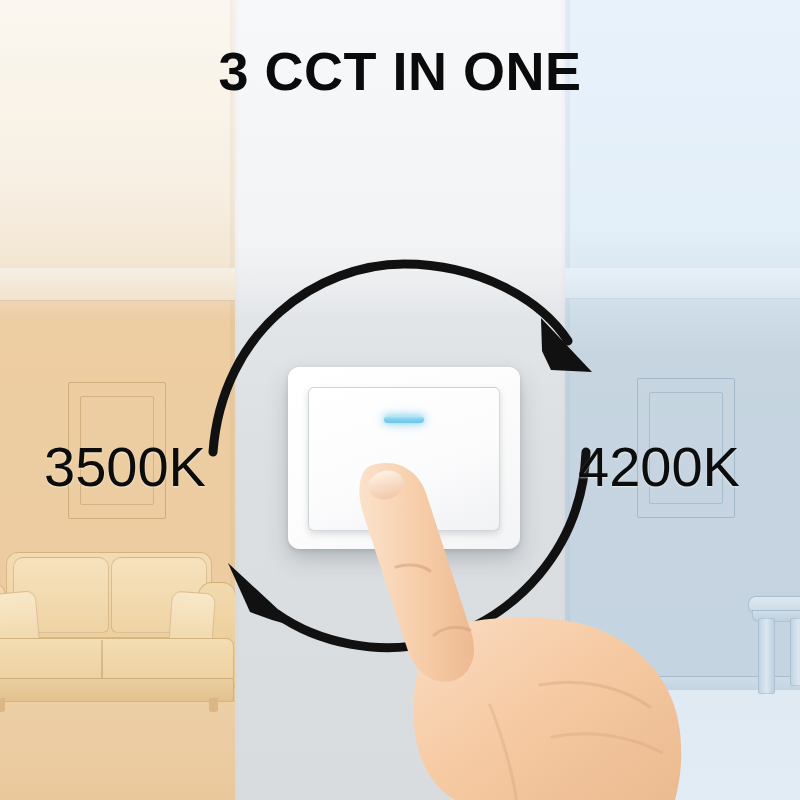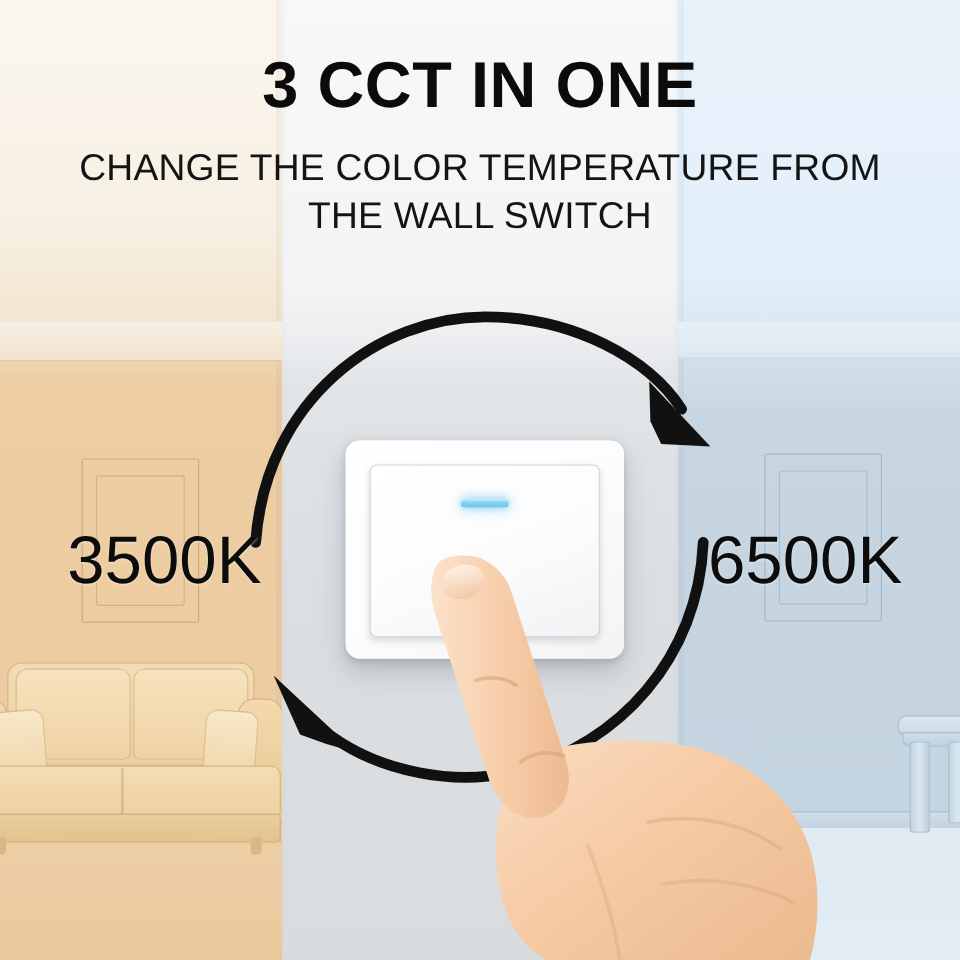--- a/index.html
+++ b/index.html
@@ -158,21 +158,20 @@
     position:absolute;left:0;right:0;top:199px;
     text-align:center;font-size:25px;font-weight:400;color:#1a1a1a;
     letter-spacing:.2px;
   }
   .cct-label{
     position:absolute;top:434px;
     font-size:56px;font-weight:400;color:#0c0c0c;
     font-family:"Liberation Sans","DejaVu Sans",sans-serif;
     text-shadow:0 1px 2px rgba(255,255,255,.55);
     white-space:nowrap;
-    margin-left:12px;
   }
   .cct-warm{left:44px;}
   .cct-cool{left:578px;}
 </style>
 </head>
 <body>
 
 <div id="stage">
 
   <div class="panel panel-warm"></div>
@@ -280,18 +279,17 @@
     <ellipse cx="56" cy="30" rx="18" ry="14" transform="rotate(-16 56 30)" fill="url(#nail)"></ellipse>
 
     <path d="M 66 112 C 78 108 92 110 100 116" fill="none" stroke="rgba(200,150,110,.45)" stroke-width="3" stroke-linecap="round"></path>
     <path d="M 104 180 C 114 172 128 170 140 175" fill="none" stroke="rgba(200,150,110,.40)" stroke-width="3" stroke-linecap="round"></path>
     <path d="M 210 230 C 250 222 292 232 320 252" fill="none" stroke="rgba(205,158,118,.35)" stroke-width="3" stroke-linecap="round"></path>
     <path d="M 222 282 C 262 274 304 282 332 298" fill="none" stroke="rgba(205,158,118,.30)" stroke-width="3" stroke-linecap="round"></path>
     <path d="M 160 250 C 176 292 186 330 188 360" fill="none" stroke="rgba(205,158,118,.30)" stroke-width="3" stroke-linecap="round"></path>
   </svg>
 
   <div class="title">3 CCT IN ONE</div>
-  <div class="subtitle">CHANGE THE COLOR TEMPERATURE FROM THE WALL SWITCH</div>
 
   <div class="cct-label cct-warm">3500K</div>
-  <div class="cct-label cct-cool">6500K</div>
+  <div class="cct-label cct-cool">4200K</div>
 
 </div>
 
 </body></html>

